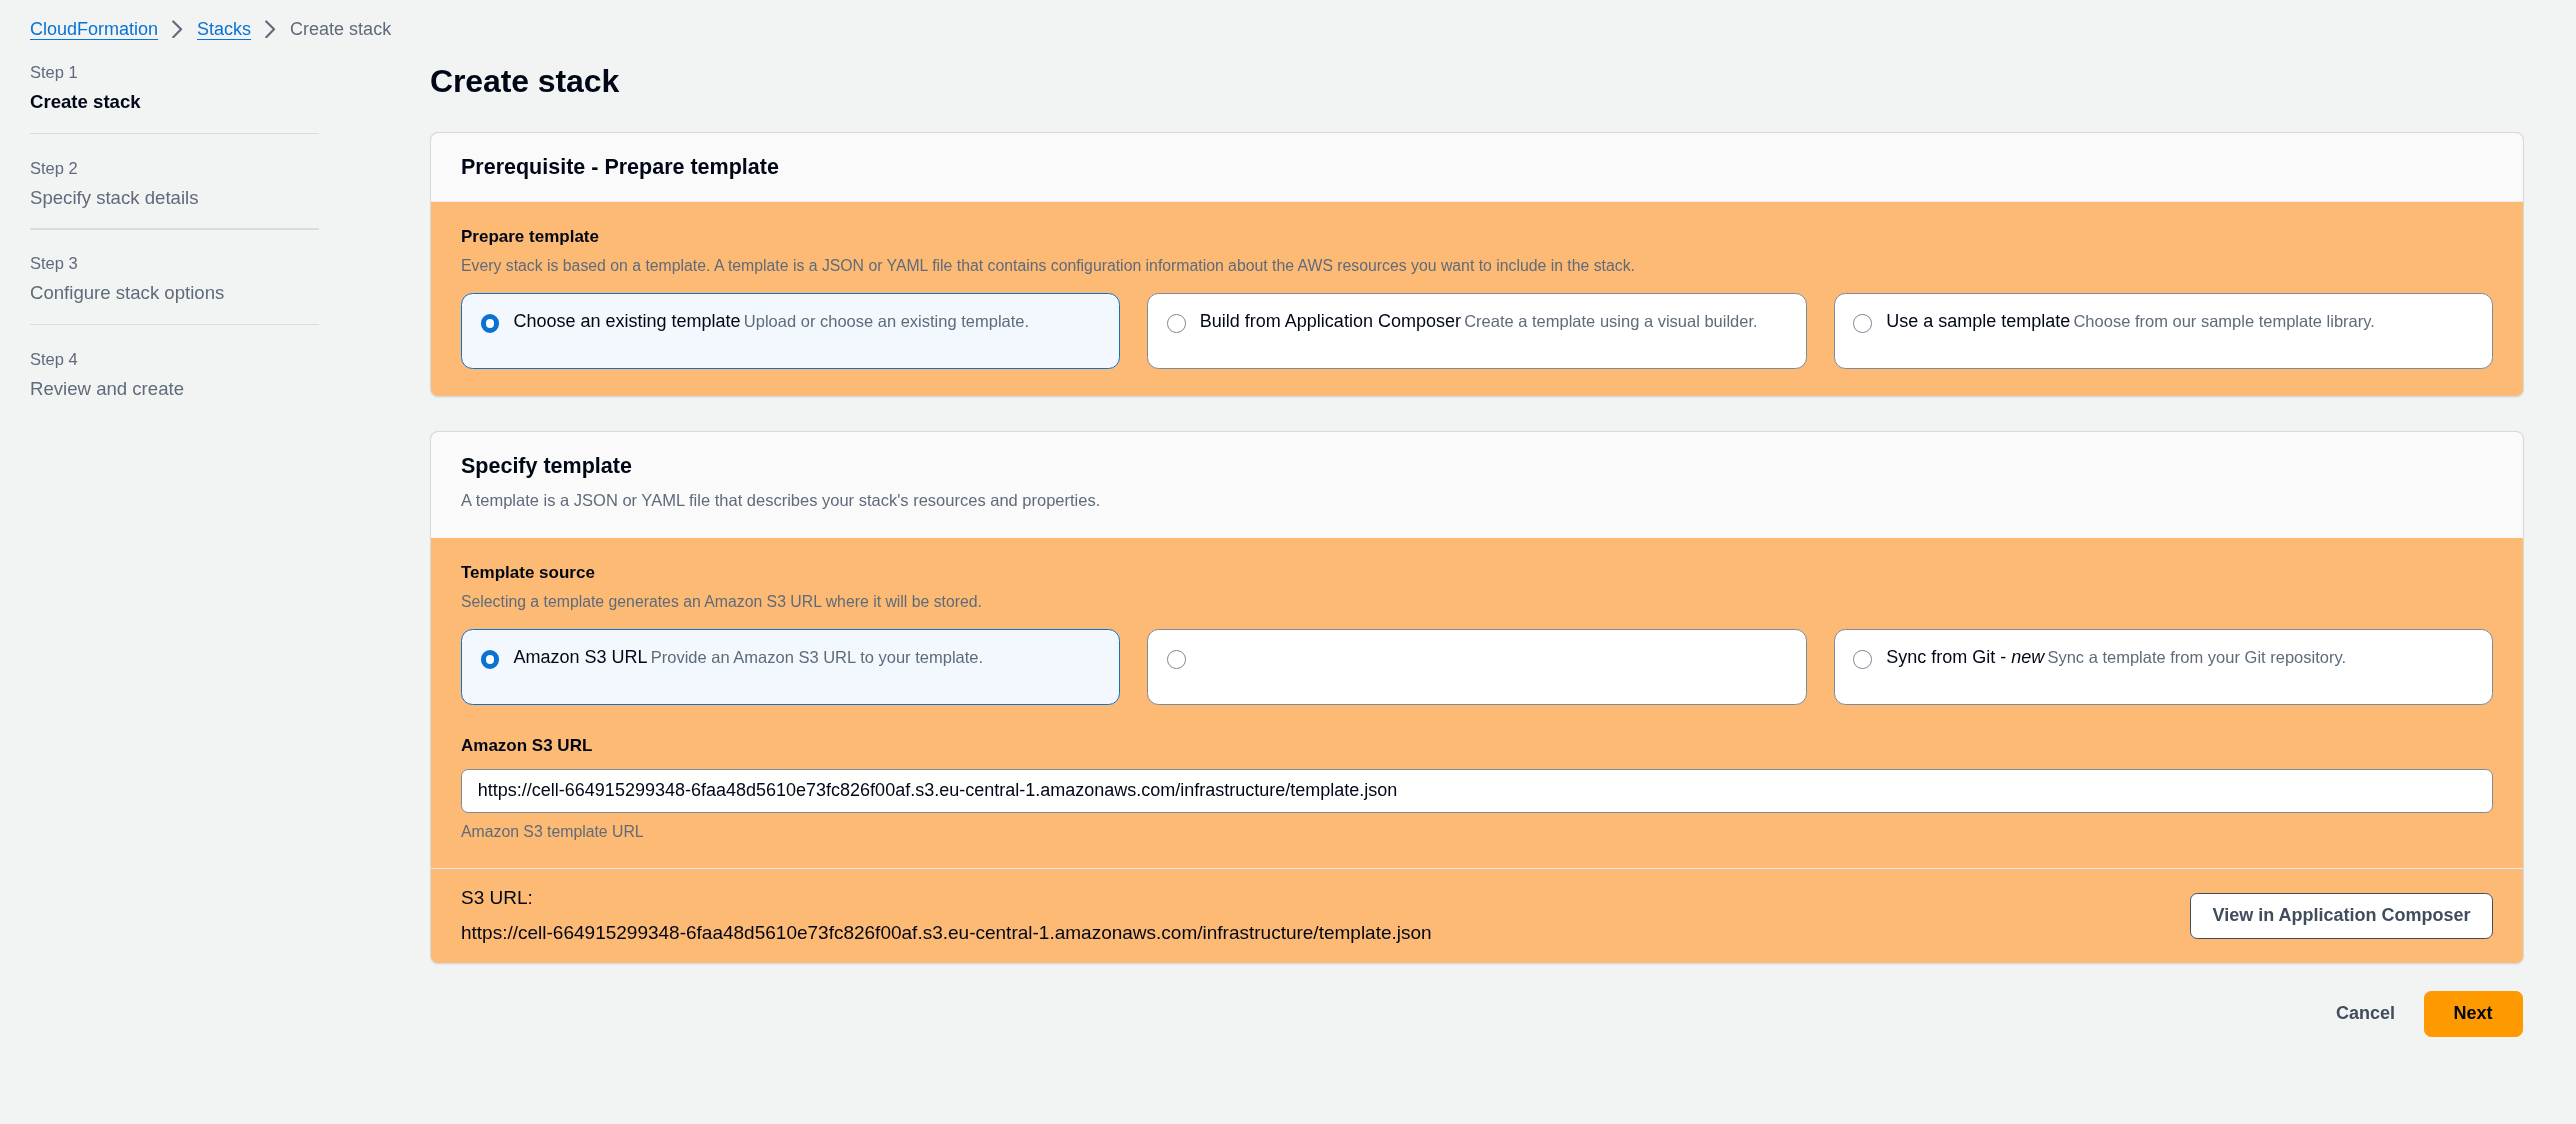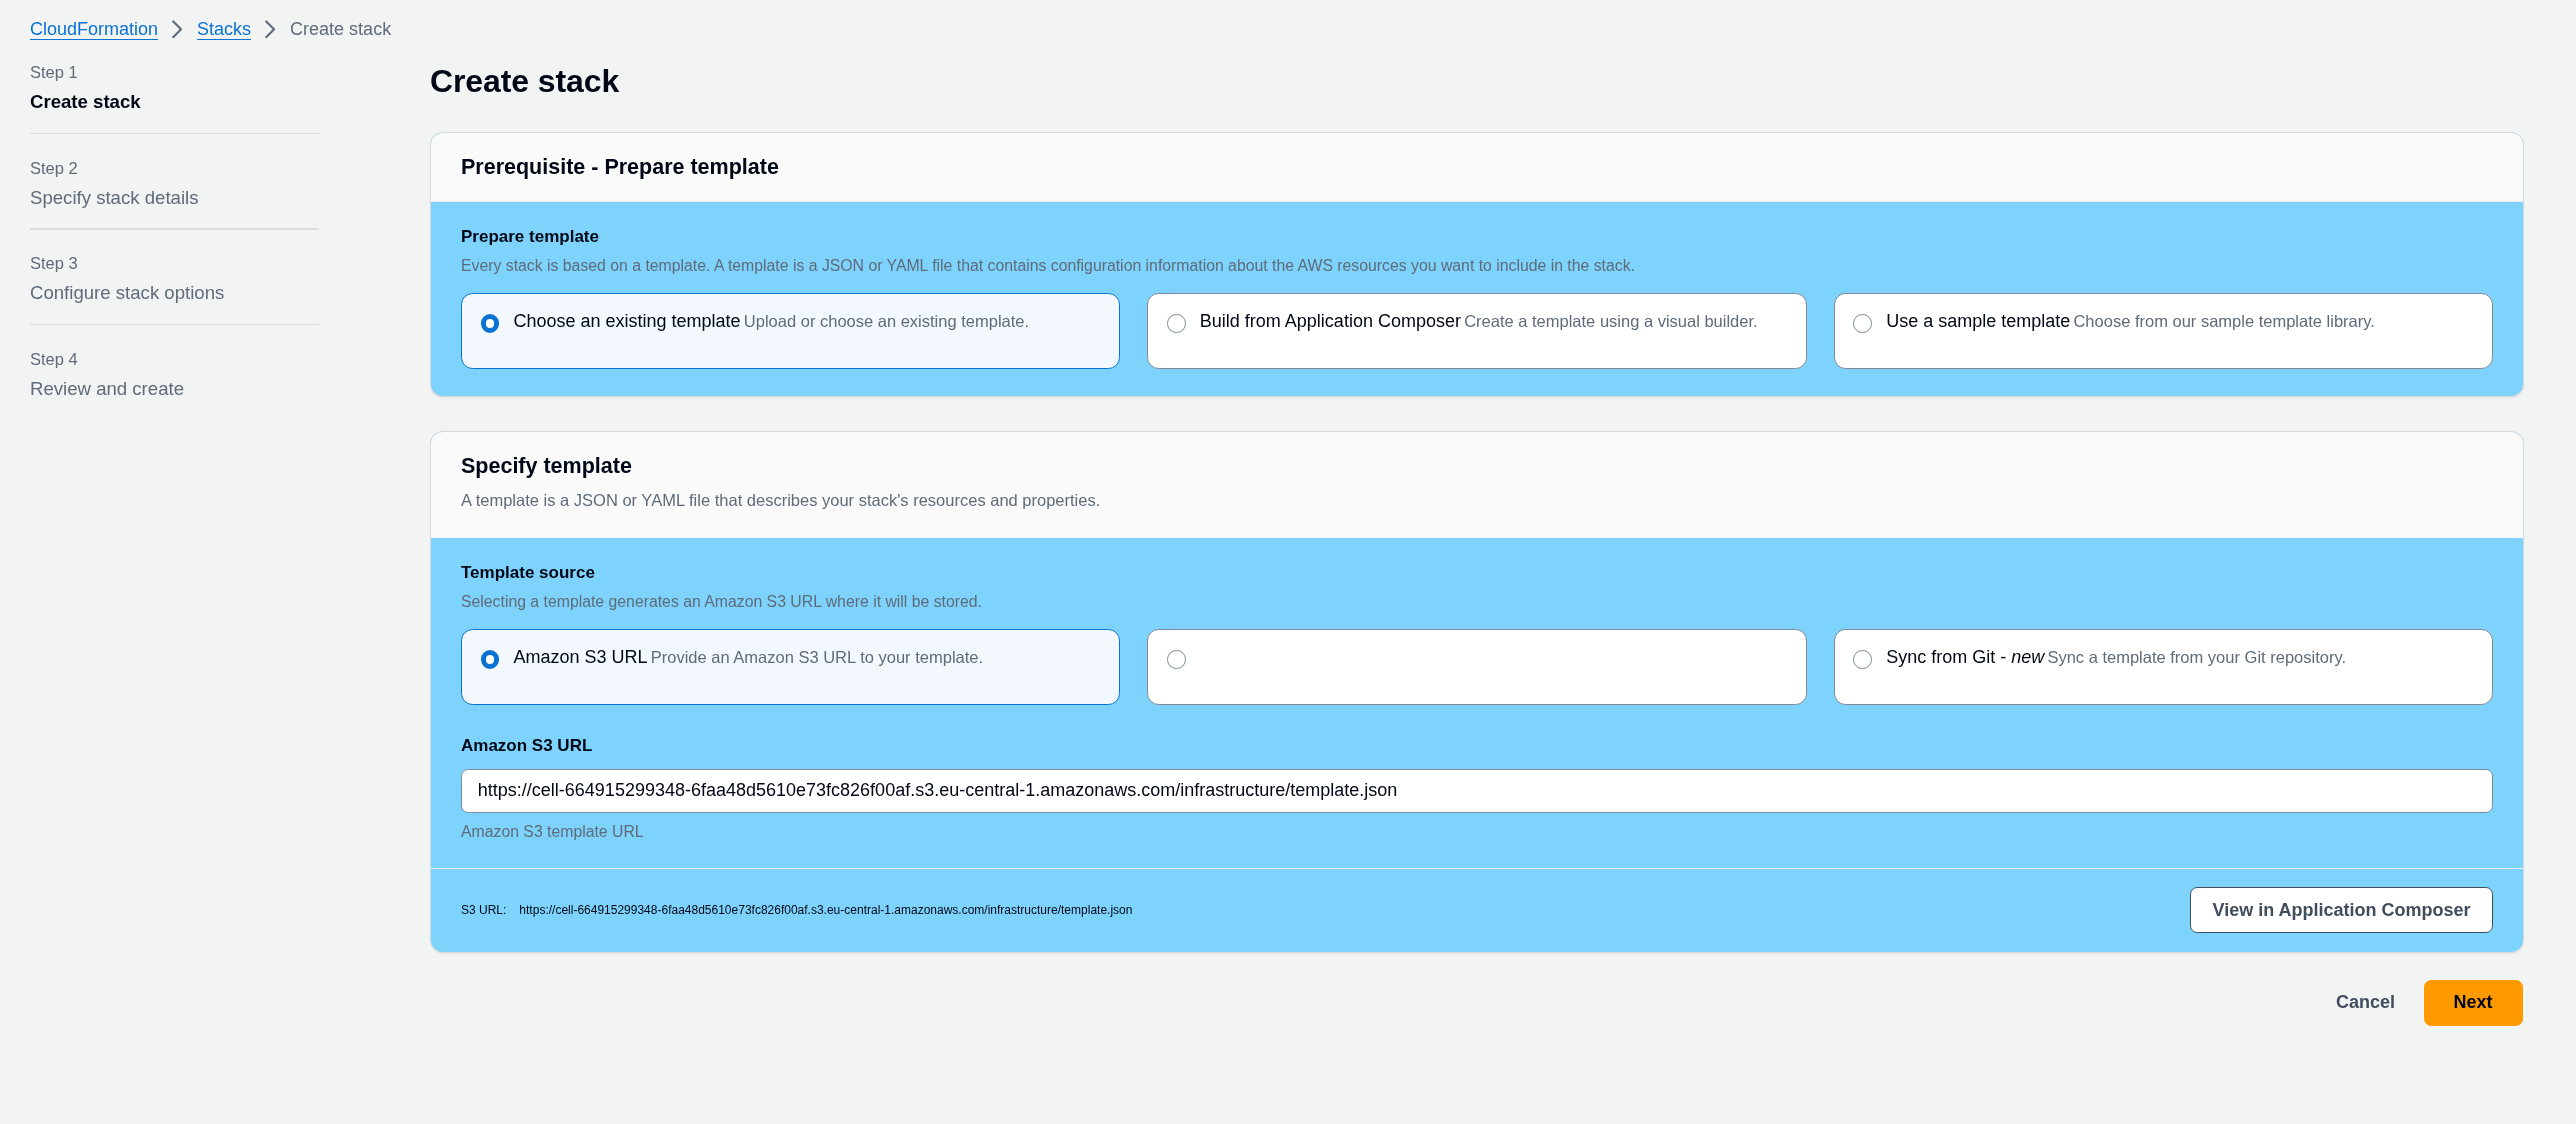--- a/index.html
+++ b/index.html
@@ -74,23 +74,23 @@
   }
   .page-title {
     font-size: 32px;
     font-weight: bold;
     color: #000716;
     letter-spacing: -0.1px;
     margin-bottom: 32px;
   }
 
   .card {
-    background: #7dd3fc;
+    background: #fdba74;
     border: 0.7px solid #d5dbdb;
-    border-radius: 13px;
+    border-radius: 8px;
     box-shadow: 0 0.7px 1.4px rgba(0,7,22,0.06);
     overflow: hidden;
   }
   .card + .card { margin-top: 34px; }
 
   .card-header {
     background: #fafafa;
     border-bottom: 0.7px solid #e9ebed;
     padding: 21.5px 30px 21.5px 30px;
   }
@@ -203,26 +203,27 @@
   
   .card-footer {
     border-top: 0.7px solid #e9ebed;
     padding: 18.6px 30px;
     display: flex;
     align-items: center;
     justify-content: space-between;
     gap: 21.5px;
   }
   .s3url-line {
-    font-size: 12px;
+    font-size: 19px;
     color: #000716;
     white-space: nowrap;
     overflow: hidden;
     display: flex;
     gap: 13px;
+    flex-direction: column;
   }
   .s3url-label { font-weight: normal; color: #000716; }
   .s3url-value { color: #000716; }
 
   .btn {
     font-family: "Liberation Sans", sans-serif;
     font-size: 18px;
     font-weight: bold;
     border-radius: 7.2px;
     cursor: pointer;

